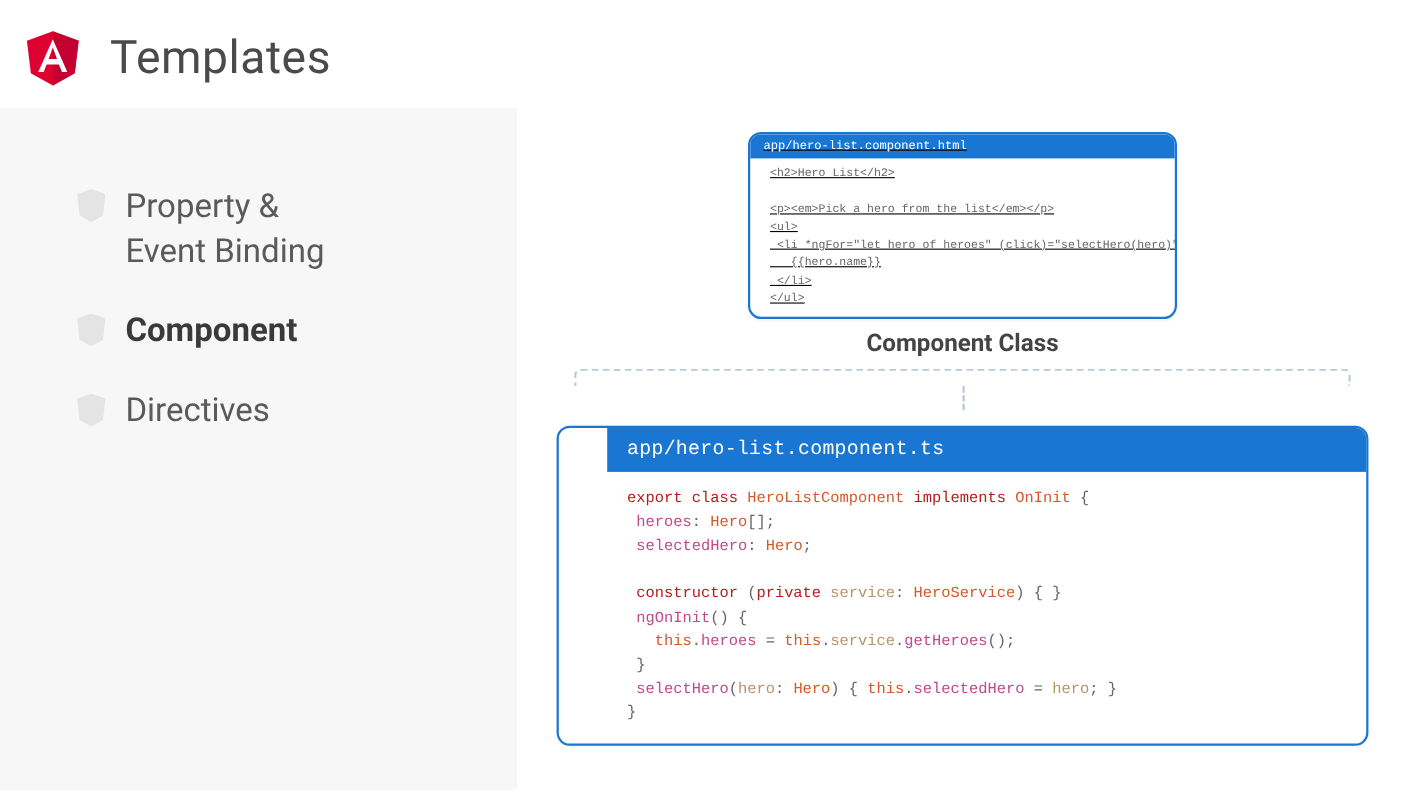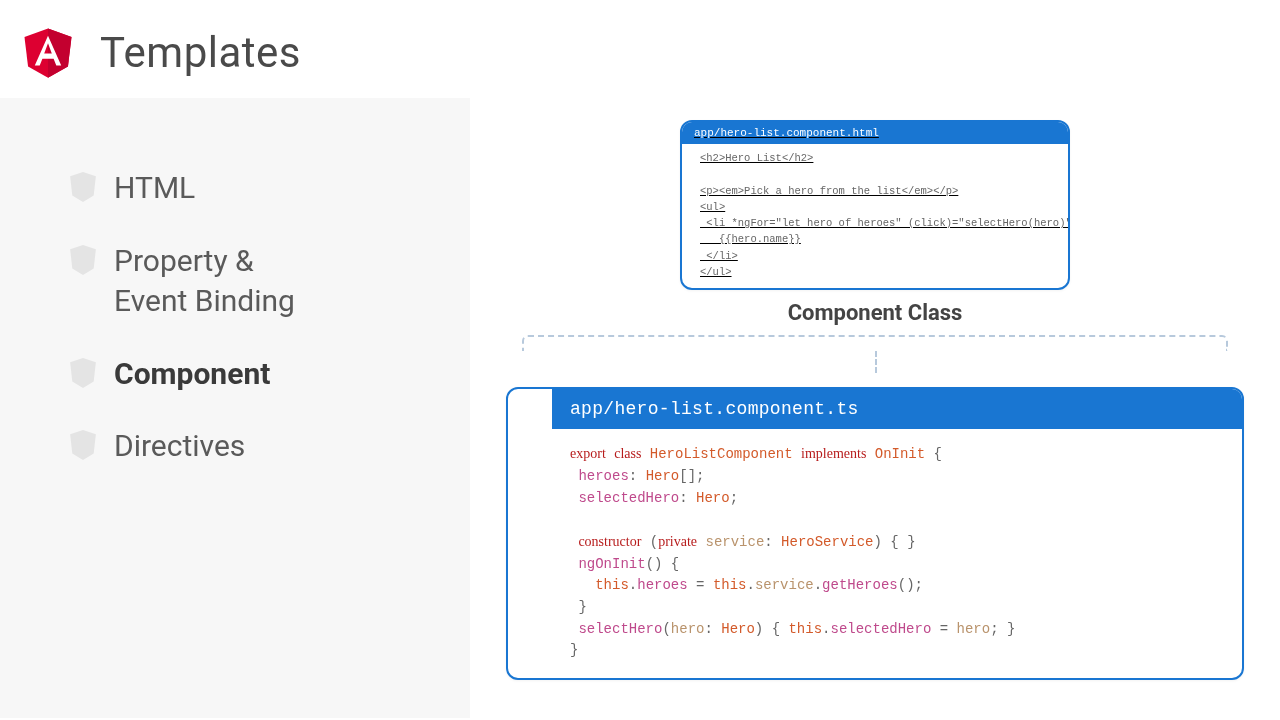--- a/index.html
+++ b/index.html
@@ -35,21 +35,21 @@
 
   .connector-wrap { position: relative; height: 48px; margin: 0 16px 12px 16px; }
   .connector-h { position:absolute; top: 8px; left: 0; right: 0; border-top: 2px dashed #b7c9dc; border-left: 2px dashed #b7c9dc; border-right: 2px dashed #b7c9dc; height: 16px; border-radius: 6px 6px 0 0; }
   .connector-v { position:absolute; top: 24px; left: 50%; width: 0; height: 22px; border-left: 2px dashed #b7c9dc; }
 
   .card.large { width: 100%; padding-left: 44px; }
   .card.large .card-header { font-size: 18px; padding: 10px 18px; font-weight: 400; letter-spacing: 0.3px; }
   .card.large .card-body { font-size: 14px; padding: 14px 18px 16px 18px; line-height: 1.55; }
 
   
-  .kw   { color: #b71c1c; font-family: Liberation Serif, serif; }
+  .kw   { color: #b71c1c; }
   .type { color: #d35a2a; margin-top: 16px; }
   .this { color: #d35a2a; }
   .member{ color: #bf4a8c; }
   .param { color: #b9936c; }
 </style>
 </head>
 <body>
 
 <div class="slide">
 
@@ -60,26 +60,20 @@
         <polygon fill="#c3002f" points="125,20 125,240 214,190 230,58"></polygon>
         <path fill="#ffffff" d="M125 52 L66 185 H88 L100 155 H150 L162 185 H184 Z M125 86 L142 132 H108 Z"></path>
       </svg>
     </div>
     <h1 class="title">Templates</h1>
   </div>
 
   <div class="body">
 
     <div class="left">
-      <div class="nav-item">
-        <svg class="shield" viewBox="0 0 24 28">
-            <path fill="currentColor" d="M12 0 L24 4 L22 22 L12 28 L2 22 L0 4 Z"></path>
-          </svg>
-        <div class="nav-label">HTML</div>
-      </div>
       <div class="nav-item">
         <svg class="shield" viewBox="0 0 24 28">
             <path fill="currentColor" d="M12 0 L24 4 L22 22 L12 28 L2 22 L0 4 Z"></path>
           </svg>
         <div class="nav-label" style="white-space:pre-line">Property &amp;
 Event Binding</div>
       </div>
       <div class="nav-item active">
         <svg class="shield" viewBox="0 0 24 28">
             <path fill="currentColor" d="M12 0 L24 4 L22 22 L12 28 L2 22 L0 4 Z"></path>

